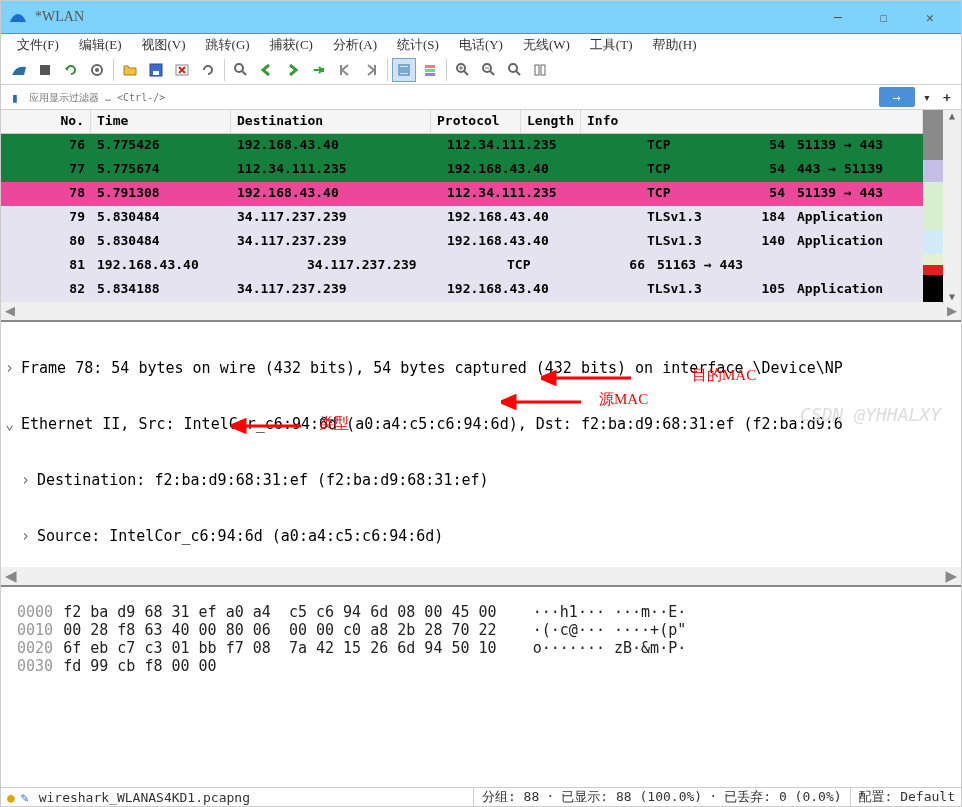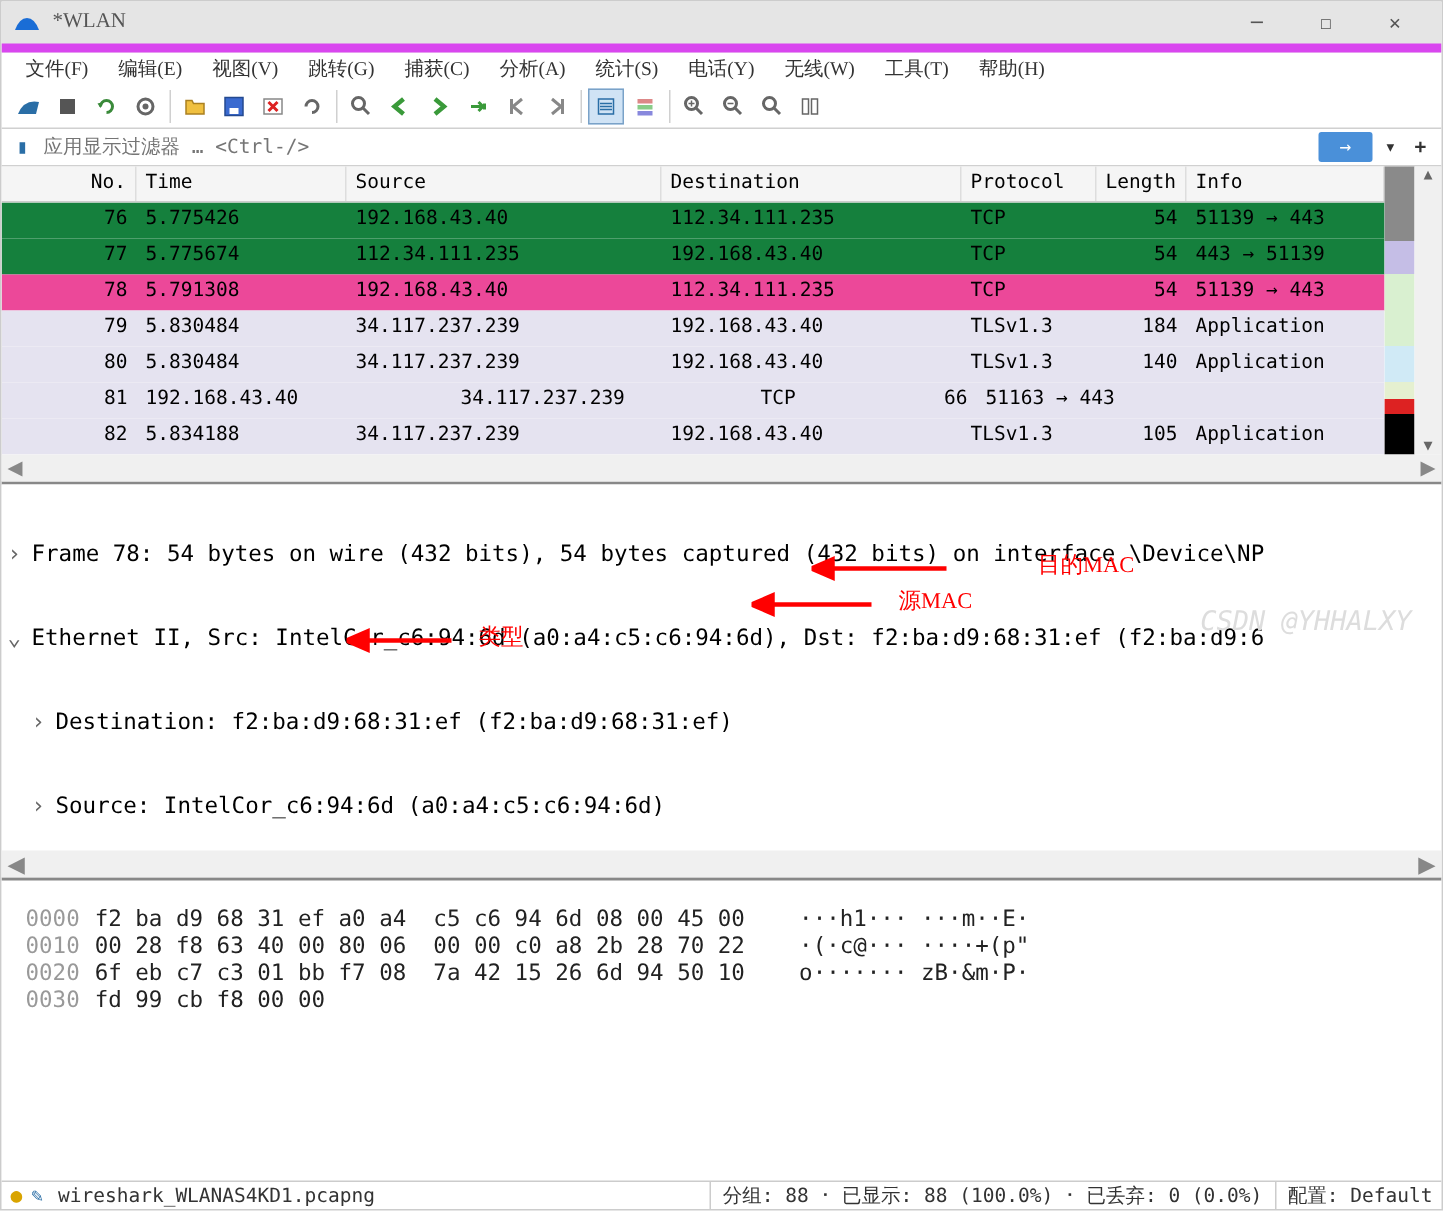--- a/index.html
+++ b/index.html
@@ -1,29 +1,29 @@
 <!DOCTYPE html>
 <html><head>
 <meta charset="utf-8">
 <style>
 * { box-sizing: border-box; margin: 0; padding: 0; }
 body { font-family: "Microsoft YaHei", Consolas, monospace; font-size: 13px; background: #fff; width: 962px; height: 807px; display: flex; flex-direction: column; border: 1px solid #ccc; }
-.titlebar { height: 34px; background: #e5e5e5; display: flex; align-items: center; padding: 0 8px; border-bottom: 6px solid #d946ef; }
+.titlebar { height: 34px; background: #7dd3fc; display: flex; align-items: center; padding: 0 8px; border-bottom: 1px solid #d946ef; }
 .titlebar .icon { width: 18px; height: 18px; margin-right: 8px; }
 .titlebar .title { flex: 1; font-size: 14px; color: #555; font-family: "Microsoft YaHei"; }
 .titlebar .win-controls { display: flex; }
 .titlebar .win-btn { width: 46px; height: 32px; display: flex; align-items: center; justify-content: center; color: #555; }
 .menubar { height: 28px; display: flex; align-items: center; padding: 0 6px; font-size: 13px; font-family: "Microsoft YaHei"; }
 .menubar span { padding: 2px 10px; color: #333; cursor: default; font-family: Liberation Serif, serif; }
 .toolbar { height: 34px; display: flex; align-items: center; padding: 2px 6px; gap: 2px; border-bottom: 1px solid #d0d0d0; }
 .toolbar .tbtn { width: 24px; height: 24px; display: flex; align-items: center; justify-content: center; border: 1px solid transparent; }
 .toolbar .sep { width: 1px; height: 22px; background: #d0d0d0; margin: 0 2px; }
 .filterbar { height: 28px; display: flex; align-items: center; padding: 2px 4px; border-bottom: 1px solid #d0d0d0; }
 .filterbar .filter-icon { width: 20px; text-align: center; color: #2a6ea6; }
-.filterbar input { flex: 1; border: none; outline: none; font-size: 13px; font-family: Consolas,monospace; color: #888; padding: 2px 4px; }
+.filterbar input { flex: 1; border: none; outline: none; font-size: 10px; font-family: Consolas,monospace; color: #888; padding: 2px 4px; }
 .filterbar .accept-btn { width: 36px; height: 20px; background: #4a90d9; display: flex; align-items: center; justify-content: center; color: #fff; border-radius: 2px; margin: 0 2px; }
 .filterbar .extra-btn { width: 20px; height: 20px; display: flex; align-items: center; justify-content: center; color: #333; font-weight: bold; }
 .packet-list { flex: 0 0 auto; display: flex; flex-direction: column; border-bottom: 2px solid #888; }
 .plist-header { height: 24px; display: flex; background: #f5f5f5; border-bottom: 1px solid #ccc; font-family: Consolas,monospace; }
 .plist-header div { border-right: 1px solid #ddd; padding: 3px 6px; }
 .plist-body { overflow: hidden; position: relative; }
 .plist-row { height: 24px; display: flex; font-family: Consolas, monospace; white-space: pre; }
 .plist-row div { padding: 3px 6px; overflow: hidden; }
 .col-no { width: 90px; text-align: right; }
 .col-time { width: 140px; }
@@ -206,25 +206,24 @@
 <div class="filterbar">
   <span class="filter-icon">▮</span>
   <input placeholder="应用显示过滤器 … &lt;Ctrl-/&gt;" style="">
   <div class="accept-btn">→</div>
   <div class="extra-btn">▾</div>
   <div class="extra-btn">+</div>
 </div>
 
 <div class="packet-list">
   <div style="display:flex;">
-    <div style="flex:1;">
+    <div style="flex:1;font-weight:bold;">
       <div class="plist-header">
         <div class="col-no">No.</div>
         <div class="col-time">Time</div>
-        <div class="col-src">Source</div>
         <div class="col-dst">Destination</div>
         <div class="col-proto">Protocol</div>
         <div class="col-len">Length</div>
         <div class="col-info">Info</div>
       </div>
       <div class="plist-body" id="plist-body">
           <div class="plist-row row-dkpurple"><div class="col-no">76</div><div class="col-time">5.775426</div><div class="col-src">192.168.43.40</div><div class="col-dst">112.34.111.235</div><div class="col-proto">TCP</div><div class="col-len">54</div><div class="col-info">51139 → 443</div></div>
           <div class="plist-row row-dkpurple"><div class="col-no">77</div><div class="col-time">5.775674</div><div class="col-src">112.34.111.235</div><div class="col-dst">192.168.43.40</div><div class="col-proto">TCP</div><div class="col-len">54</div><div class="col-info">443 → 51139</div></div>
           <div class="plist-row row-selected"><div class="col-no">78</div><div class="col-time">5.791308</div><div class="col-src">192.168.43.40</div><div class="col-dst">112.34.111.235</div><div class="col-proto">TCP</div><div class="col-len">54</div><div class="col-info">51139 → 443</div></div>
           <div class="plist-row row-purple"><div class="col-no">79</div><div class="col-time">5.830484</div><div class="col-src">34.117.237.239</div><div class="col-dst">192.168.43.40</div><div class="col-proto">TLSv1.3</div><div class="col-len">184</div><div class="col-info">Application</div></div>

